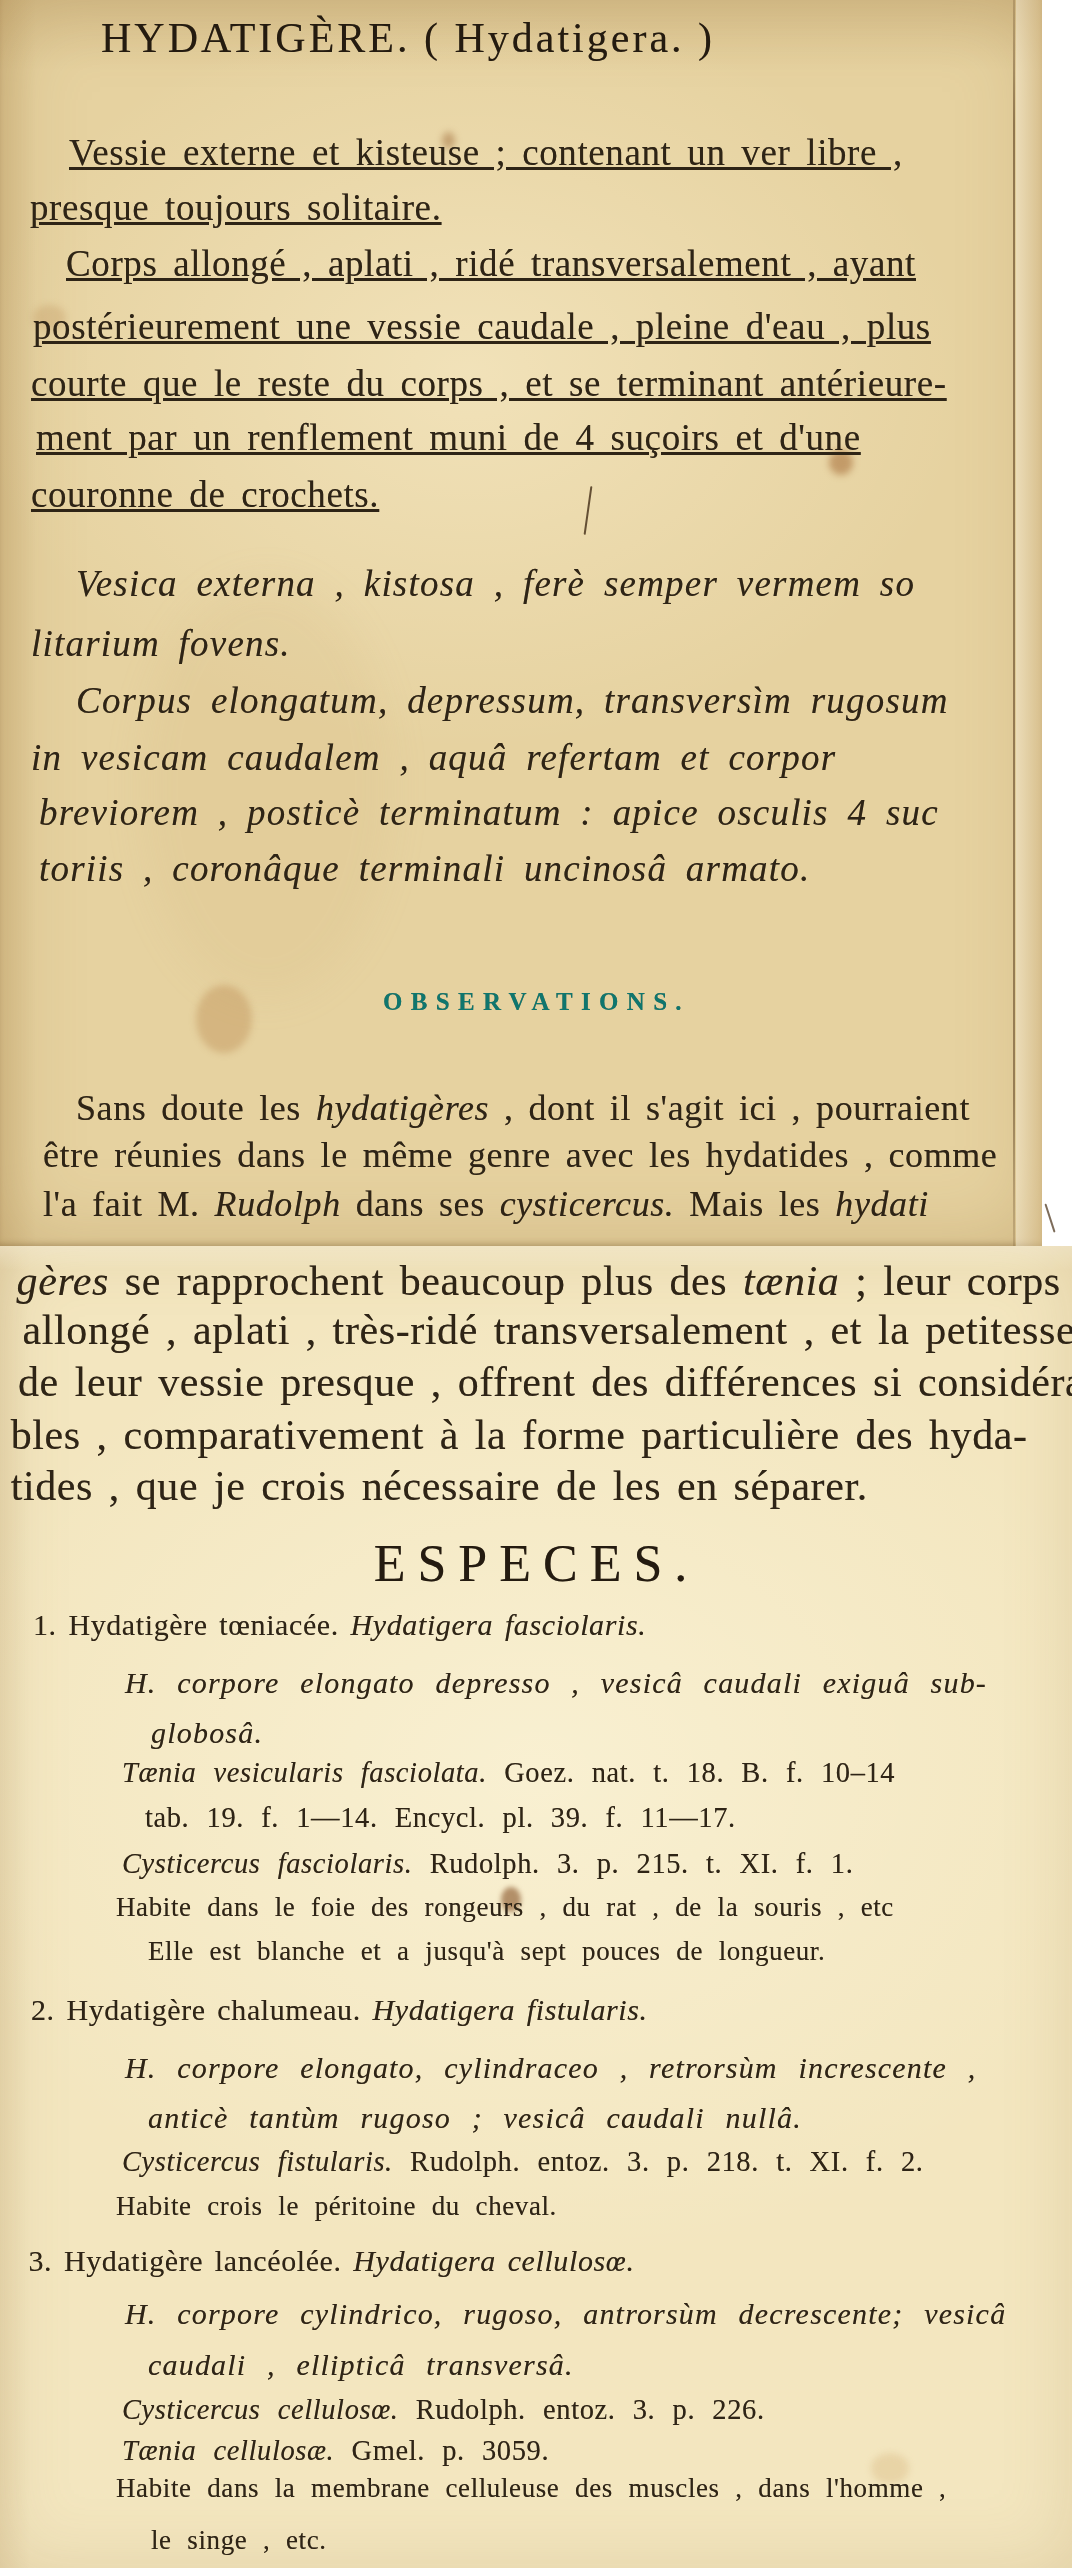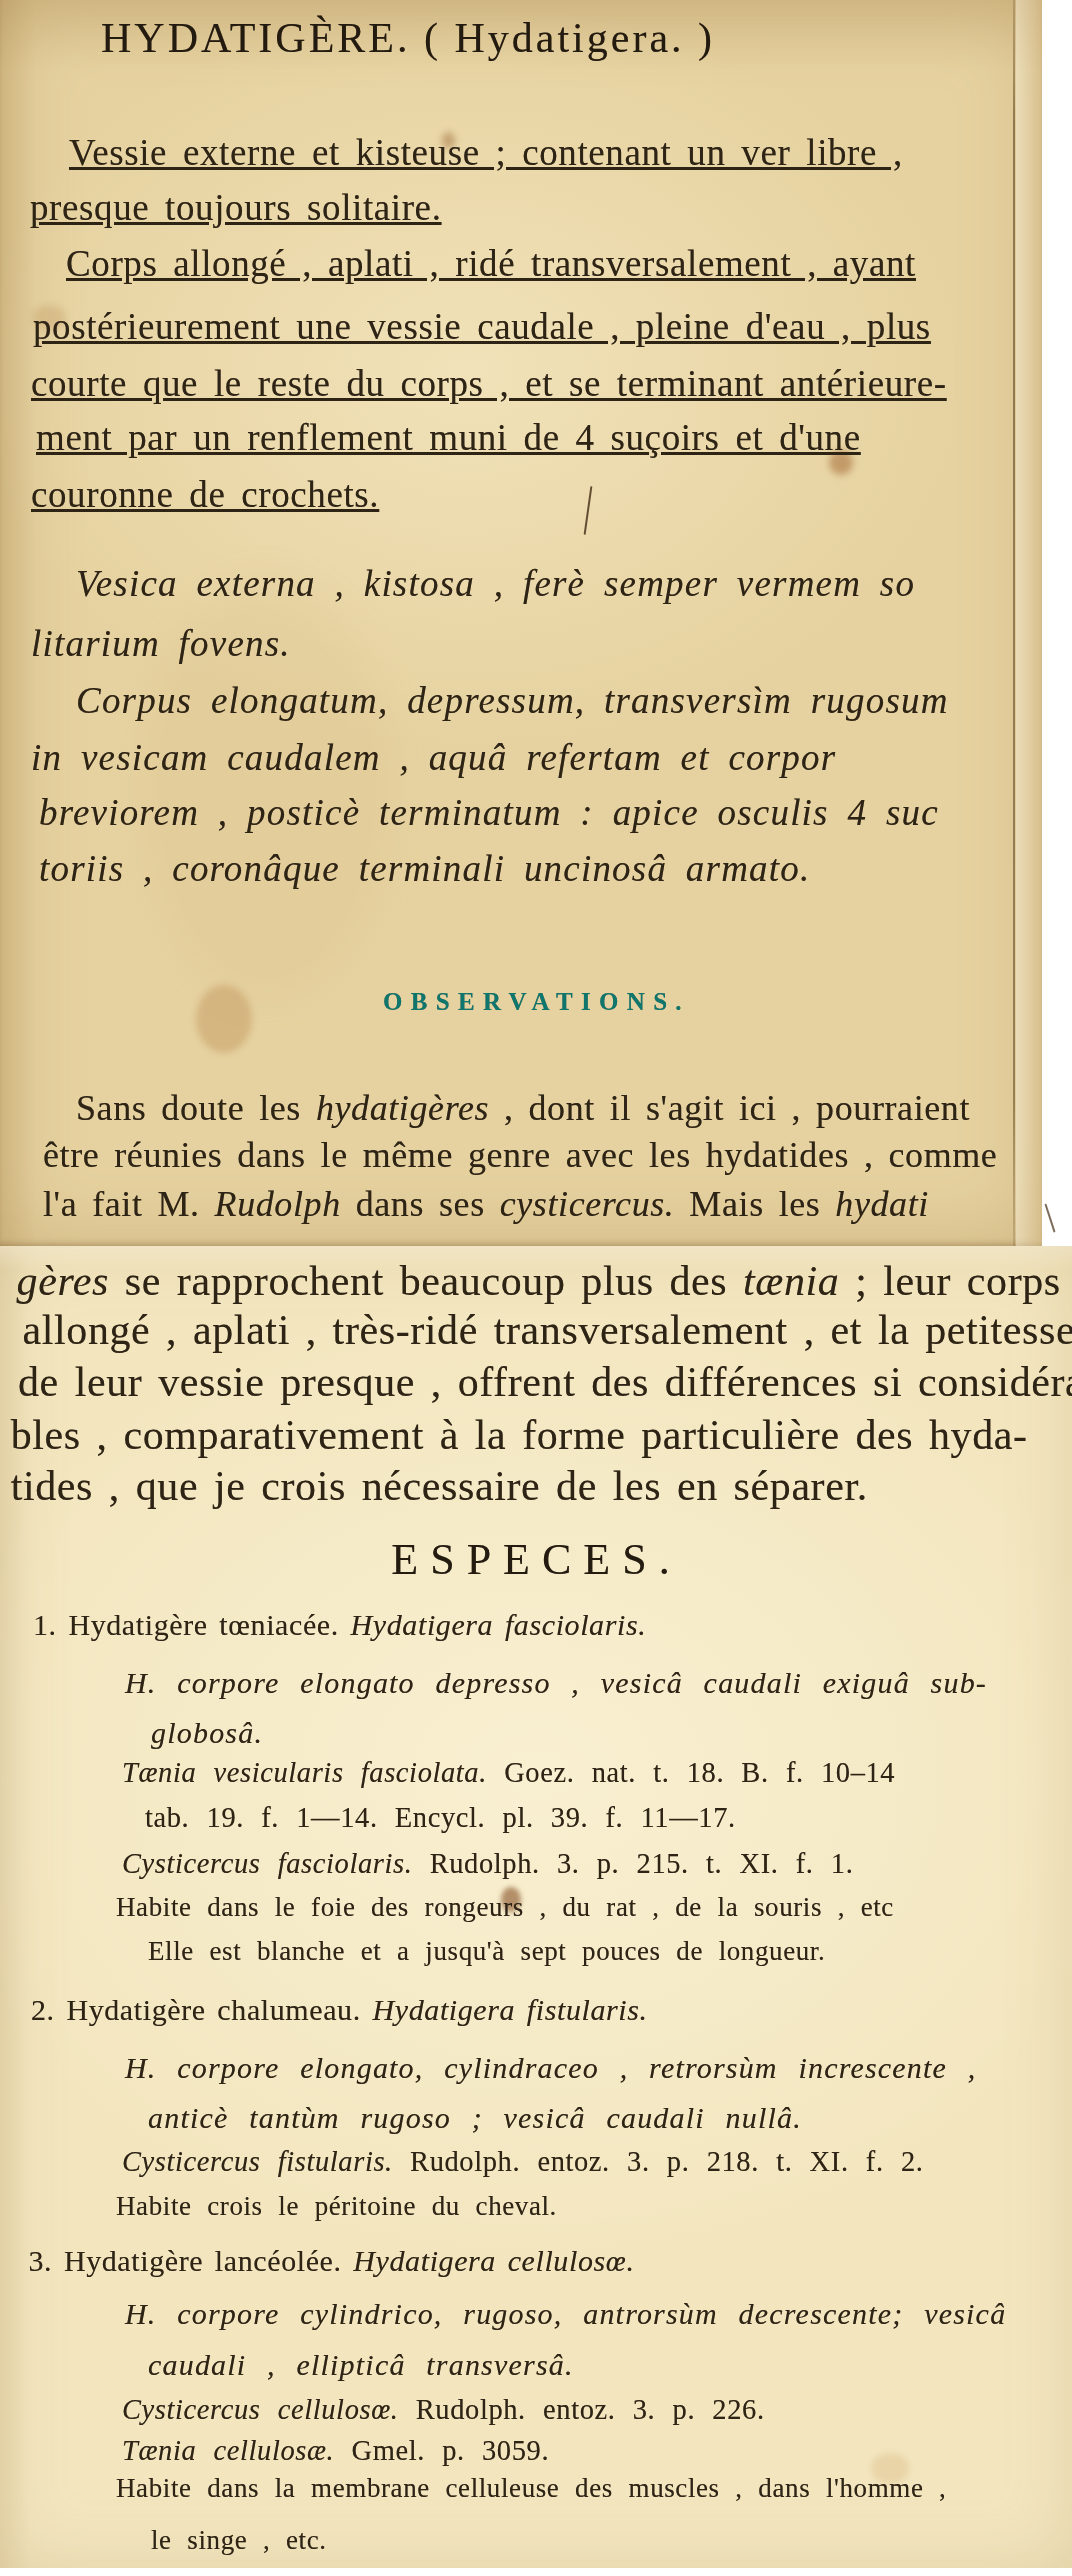--- a/index.html
+++ b/index.html
@@ -69,21 +69,21 @@
   .title-line{font-size:42px;letter-spacing:3px;color:#241b10;text-align:right;}
   .f62{font-size:37px;letter-spacing:0.6px;word-spacing:6px;text-decoration:underline;}
   .f62lat{font-size:37px;letter-spacing:1.2px;word-spacing:8.3px;font-style:italic;}
   .f60{font-size:36px;letter-spacing:0.6px;word-spacing:5.3px;}
   .f58{font-size:42px;letter-spacing:0.6px;word-spacing:4.7px;}
   .f58h{font-size:30px;letter-spacing:0.6px;word-spacing:3.6px;}
   .f50i{font-size:30px;letter-spacing:1.2px;word-spacing:12px;font-style:italic;}
   .f48{font-size:28.5px;letter-spacing:0.6px;word-spacing:9.5px;}
   .f46{font-size:27px;letter-spacing:0.6px;word-spacing:8.3px;}
   .obshead{font-size:25px;font-weight:bold;letter-spacing:8.3px;color:#0f766e;}
-  .esphead{font-size:44px;letter-spacing:12px;color:#241b10;}
+  .esphead{font-size:52px;letter-spacing:12px;color:#241b10;}
   .centered{left:50%;transform:translateX(-50%);}
 </style>
 </head>
 <body>
 
 <div id="page">
 
   <div class="paper-top"></div>
   <div class="paper-bottom"></div>
   <div class="edge-strip"></div>

